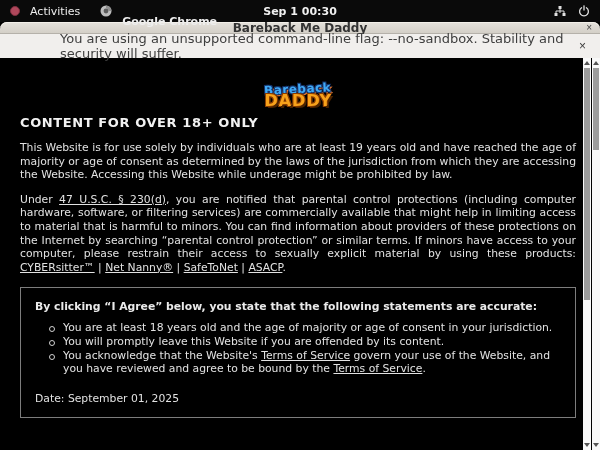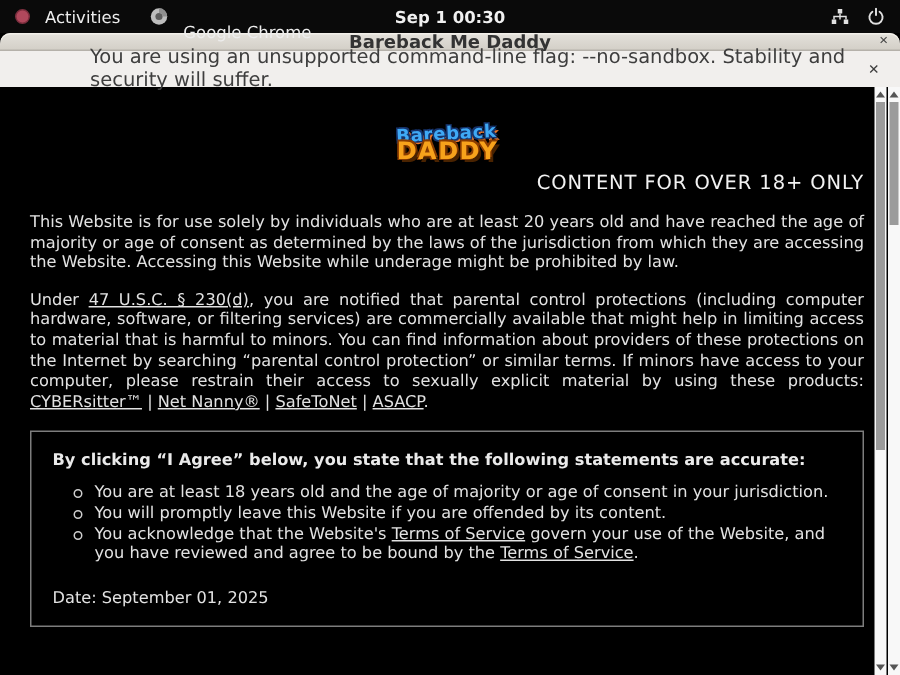--- a/index.html
+++ b/index.html
@@ -40,21 +40,21 @@
   .content{position:absolute;top:58px;left:0;width:600px;height:392px;background:#000;
            box-sizing:border-box;padding:0 24px 0 20px;color:#e4e4e4;}
   .logo{width:80px;margin:25px auto 0;text-align:center;transform:rotate(-3deg);line-height:1;}
   .logo-line1{display:block;font-size:12px;font-weight:bold;letter-spacing:.5px;color:#3fa9f5;
               text-shadow:-1px -1px 0 #16336b,1px -1px 0 #16336b,-1px 1px 0 #16336b,
                           1px 1px 0 #16336b,2px 2px 0 #e8762b;}
   .logo-line2{display:block;font-size:16px;font-weight:bold;letter-spacing:1px;color:#f7a21b;
               margin-top:-2px;transform:rotate(3deg);
               text-shadow:-1px -1px 0 #8a3c00,1px -1px 0 #8a3c00,-1px 1px 0 #8a3c00,
                           2px 2px 0 #4a2300;}
-  h1.heading{margin:6px 0 0;text-align:right;font-size:13px;font-weight:400;
+  h1.heading{margin:6px 0 0;text-align:left;font-size:13px;font-weight:700;
              letter-spacing:.6px;color:#f2f2f2;}
   p.body{margin:11px 0 0;font-size:10.8px;line-height:13.6px;text-align:justify;color:#e2e2e2;}
   a.link{color:inherit;text-decoration:underline;cursor:pointer;}
 
   .agreement-box{margin-top:13px;border:1px solid #7d7d7d;box-sizing:border-box;
                  padding:10px 14px 10px 14px;}
   .agreement-box .intro,.agreement-box .note{font-weight:bold;font-size:10.8px;
                  line-height:13.6px;margin:2px 0 0;color:#eaeaea;}
   .agreement-box ul{list-style:none;margin:7px 0 16px;padding:0 0 0 14px;}
   .agreement-box li{position:relative;font-size:10.8px;line-height:13.8px;
@@ -85,21 +85,21 @@
     <div class="tb-left">
       <span class="rec-dot"></span>
       <button class="tb-item">Activities</button>
       <span class="chrome-ico">
         <svg width="12" height="12" viewBox="0 0 12 12">
           <circle cx="6" cy="6" r="5.5" fill="#bdbdbd"></circle>
           <circle cx="6" cy="6" r="2.4" fill="#5d5d5d"></circle>
           <path d="M6 .5 A5.5 5.5 0 0 1 11.5 6 L8.4 6 A2.4 2.4 0 0 0 6 3.6 Z" fill="#8f8f8f"></path>
         </svg>
       </span>
-      <button class="tb-item" style="font-weight:normal;margin-top:20px;">Google Chrome</button>
+      <button class="tb-item" style="font-weight:bold;margin-top:20px;">Google Chrome</button>
     </div>
     <button class="tb-clock">Sep 1  00:30</button>
     <div class="tb-right">
       <span class="tb-icon">
         <svg width="12" height="12" viewBox="0 0 12 12">
           <rect x="4.5" y="1" width="3" height="3" fill="#e0e0e0"></rect>
           <rect x="0.5" y="8" width="3" height="3" fill="#e0e0e0"></rect>
           <rect x="8.5" y="8" width="3" height="3" fill="#e0e0e0"></rect>
           <path d="M6 4v2M2 8V6h8v2M6 6v2" stroke="#e0e0e0" stroke-width="1" fill="none"></path>
         </svg>
@@ -125,21 +125,21 @@
 
   <div class="content">
 
     <div class="logo">
       <span class="logo-line1">Bareback</span>
       <span class="logo-line2">DADDY</span>
     </div>
 
     <h1 class="heading">CONTENT FOR OVER 18+ ONLY</h1>
 
-    <p class="body">This Website is for use solely by individuals who are at least 20 years old and have reached the age of majority or age of consent as determined by the laws of the jurisdiction from which they are accessing the Website. Accessing this Website while underage might be prohibited by law.</p>
+    <p class="body">This Website is for use solely by individuals who are at least 19 years old and have reached the age of majority or age of consent as determined by the laws of the jurisdiction from which they are accessing the Website. Accessing this Website while underage might be prohibited by law.</p>
 
     <p class="body"><span>Under </span><a class="link">47 U.S.C. § 230(d)</a><span>, you are notified that parental control protections (including computer hardware, software, or filtering services) are commercially available that might help in limiting access to material that is harmful to minors. You can find information about providers of these protections on the Internet by searching “parental control protection” or similar terms. If minors have access to your computer, please restrain their access to sexually explicit material by using these products: </span><a class="link">CYBERsitter™</a><span> | </span><a class="link">Net Nanny®</a><span> | </span><a class="link">SafeToNet</a><span> | </span><a class="link">ASACP</a><span>.</span></p>
 
     <div class="agreement-box">
       <p class="intro">By clicking “I Agree” below, you state that the following statements are accurate:</p>
       <ul>
         <li><span>You are at least 18 years old and the age of majority or age of consent in your jurisdiction.</span></li>
         <li><span>You will promptly leave this Website if you are offended by its content.</span></li>
         <li><span>You acknowledge that the Website's </span><a class="link">Terms of Service</a><span> govern your use of the Website, and you have reviewed and agree to be bound by the </span><a class="link">Terms of Service</a><span>.</span></li>
       </ul>

